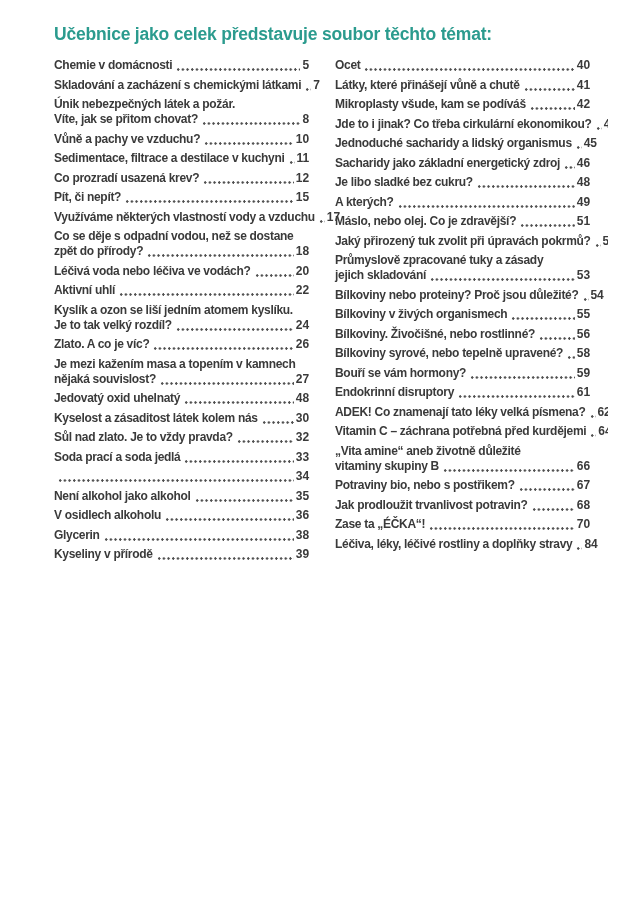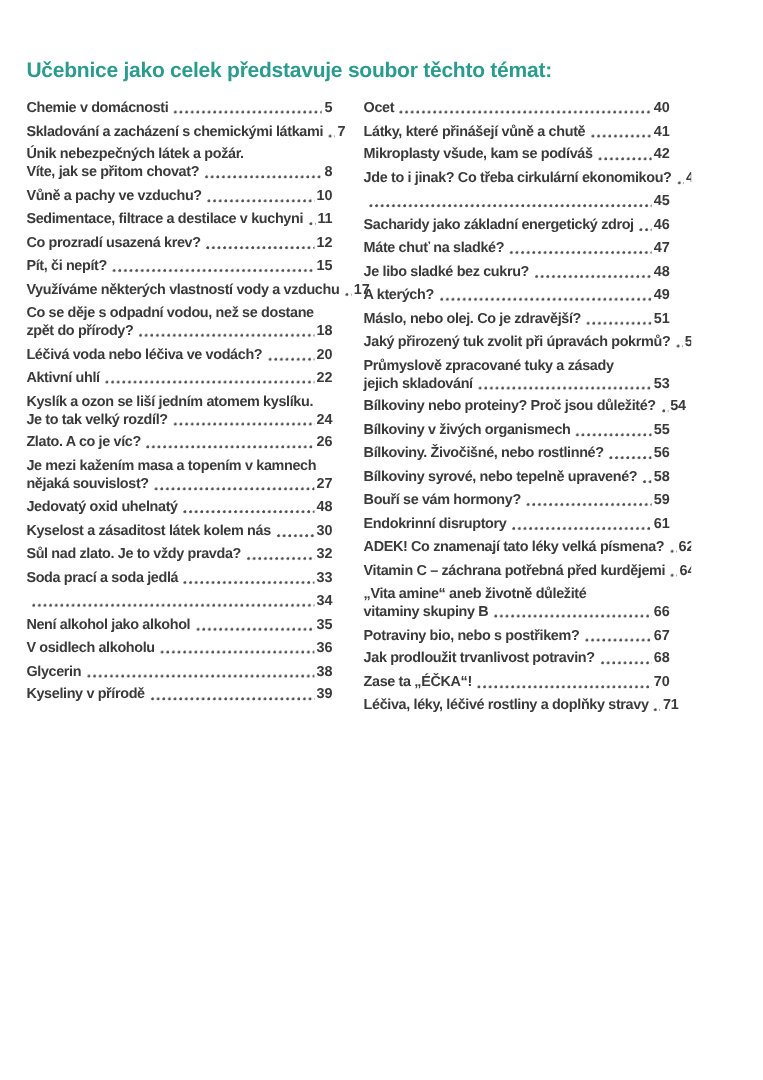--- a/index.html
+++ b/index.html
@@ -5,21 +5,22 @@
   html, body { margin: 0; padding: 0; background: #ffffff; }
   .page {
     position: relative;
     width: 576px;
     height: 900px;
     background: #fff;
     overflow: hidden;
     font-family: "Liberation Sans", sans-serif;
     color: var(--text, #3a3a3a);
     box-sizing: border-box;
-    padding: 48px 18px 0 22px;
+    padding: 24px 18px 0 22px;
+    margin-left: 32px;
   }
   .page-title {
     margin: 0 0 13px 0;
     font-size: 17.5px;
     font-weight: bold;
     letter-spacing: -0.2px;
     color: var(--accent, #2b9b8e);
   }
   .columns {
     display: flex;
@@ -303,42 +304,35 @@
     <div class="main-line">
       <span class="title-text">Jde to i jinak? Co třeba cirkulární ekonomikou?</span>
       <span class="leader"></span>
       <span class="page-num">43</span>
     </div>
   </div>
 
   <div class="entry">
 
     <div class="main-line">
+      <span class="title-text">Jednoduché sacharidy a lidský organismus</span>
       <span class="leader"></span>
       <span class="page-num">45</span>
     </div>
   </div>
 
   <div class="entry">
 
     <div class="main-line">
       <span class="title-text">Sacharidy jako základní energetický zdroj</span>
       <span class="leader"></span>
       <span class="page-num">46</span>
     </div>
   </div>
 
-  <div class="entry">
-
-    <div class="main-line">
-      <span class="title-text">Máte chuť na sladké?</span>
-      <span class="leader"></span>
-      <span class="page-num">47</span>
-    </div>
-  </div>
 
   <div class="entry">
 
     <div class="main-line">
       <span class="title-text">Je libo sladké bez cukru?</span>
       <span class="leader"></span>
       <span class="page-num">48</span>
     </div>
   </div>
 
@@ -483,18 +477,18 @@
       <span class="leader"></span>
       <span class="page-num">70</span>
     </div>
   </div>
 
   <div class="entry">
 
     <div class="main-line">
       <span class="title-text">Léčiva, léky, léčivé rostliny a doplňky stravy</span>
       <span class="leader"></span>
-      <span class="page-num">71</span>
+      <span class="page-num">84</span>
     </div>
   </div>
 </div>
   </div>
 </div>
 
 </body></html>

